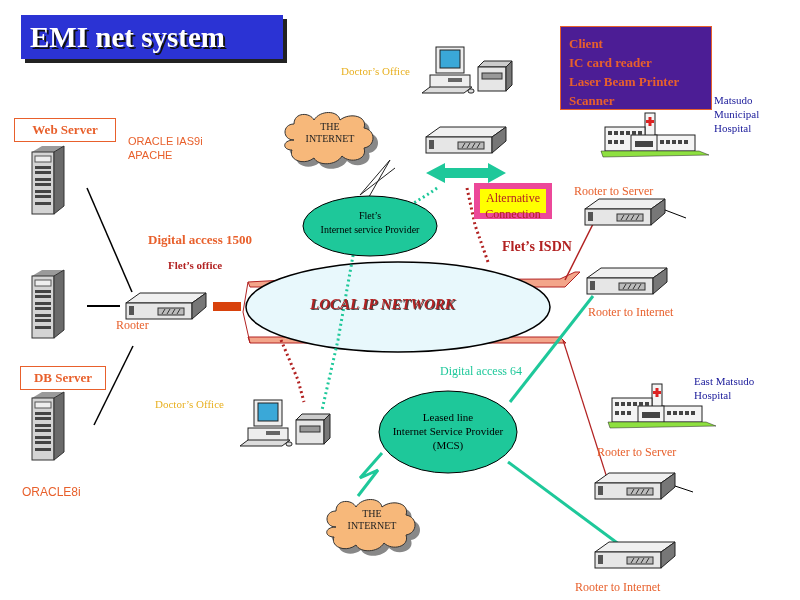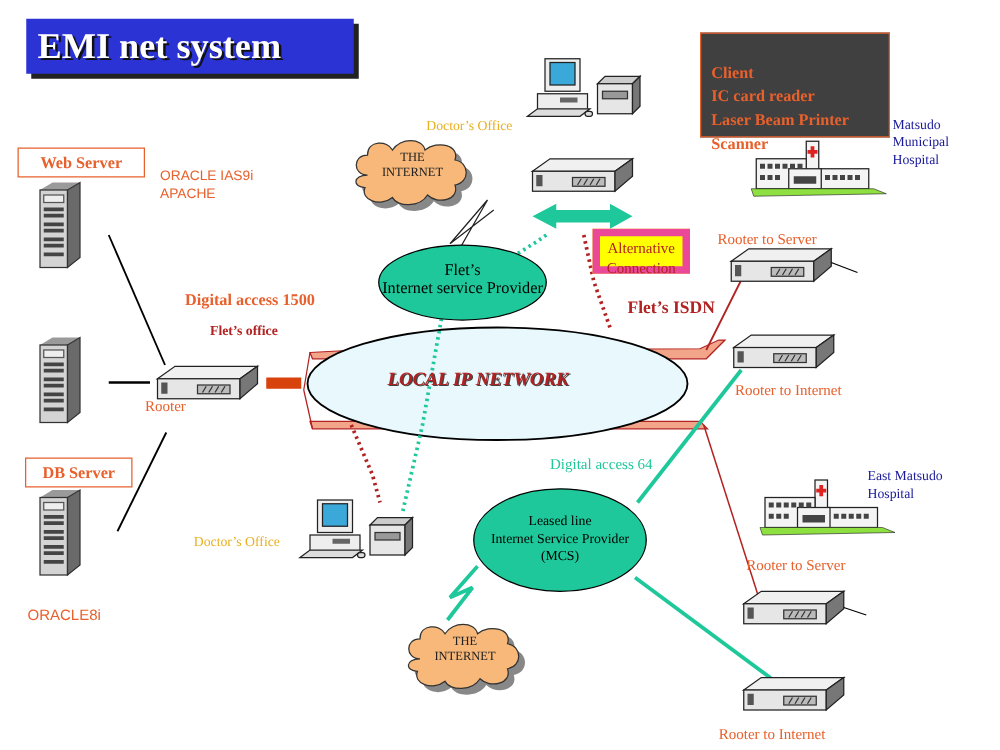--- a/index.html
+++ b/index.html
@@ -1,26 +1,26 @@
 <!DOCTYPE html>
 <html><head>
 <meta charset="utf-8">
 <style>
   html, body { margin:0; padding:0; background:#fff; }
   #stage { position:relative; width:800px; height:600px; overflow:hidden; background:#fff; font-family:"Liberation Serif", serif; }
   svg#diagram { position:absolute; left:0; top:0; }
   .abs { position:absolute; }
   .title-box { left:21px; top:15px; width:262px; height:44px; background:#2b33d4; box-shadow:4px 4px 0 #222; color:#fff; font-weight:bold; font-size:29px; line-height:44px; padding-left:9px; box-sizing:border-box; text-shadow:2px 2px 0 #111; font-family:"Liberation Serif", serif; }
-  .client-box { left:560px; top:26px; width:152px; height:84px; border:1px solid #e8602c; box-sizing:border-box; padding:21px 0 0 8px; color:#e8602c; font-weight:bold; font-size:13px; line-height:19px; background:#404040; }
+  .client-box { left:560px; top:26px; width:152px; height:84px; border:1px solid #e8602c; box-sizing:border-box; padding:7px 0 0 8px; color:#e8602c; font-weight:bold; font-size:13px; line-height:19px; background:#4c1d95; }
   .label-box { border:1px solid #e8602c; color:#e8602c; font-weight:bold; font-size:13px; background:#fff; text-align:center; box-sizing:border-box; }
   .orange-sans { color:#e8602c; font-family:"Liberation Sans", sans-serif; font-size:11px; line-height:14px; }
   .orange-serif { color:#e8602c; font-size:12px; }
   .orange-bold { color:#e8602c; font-weight:bold; font-size:13px; }
   .darkred-bold { color:#b22222; font-weight:bold; font-size:11px; }
-  .gold { color:#e8b020; font-size:11px;margin-top:30px; }
+  .gold { color:#e8b020; font-size:11px; }
   .navy { color:#1a1a9a; font-size:11px; line-height:14px; }
   .teal { color:#1ec89a; font-size:11px; }
   .alt-box { left:474px; top:183px; width:78px; height:36px; background:#ffff00; border:6px solid #ec4899; box-sizing:border-box; color:#b22222; font-size:12px; line-height:16px; text-align:center; padding-top:1px; }
   .center { text-align:center; }
 </style>
 </head>
 <body>
 
 <div id="stage">
 
@@ -160,21 +160,21 @@
 </div>
 <div class="abs label-box" style="left:20px;top:366px;width:86px;height:24px;line-height:22px;">DB Server</div>
 <div class="abs orange-sans" style="left:22px;top:485px;font-size:12px;">ORACLE8i</div>
 
 <div class="abs orange-serif" style="left:116px;top:318px;text-align:right;">Rooter</div>
 <div class="abs orange-bold" style="left:148px;top:232px;">Digital access 1500</div>
 <div class="abs darkred-bold" style="left:168px;top:259px;">Flet’s office</div>
 
 <div class="abs" style="left:310px;top:296px;color:#b22222;font-weight:bold;font-style:italic;font-size:15px;text-shadow:1px 1px 0 #444;">LOCAL IP NETWORK</div>
 
-<div class="abs center" style="left:303px;top:209px;width:134px;font-size:13px;line-height:14px;color:#000;">
+<div class="abs center" style="left:303px;top:209px;width:134px;font-size:10px;line-height:14px;color:#000;">
   <div>Flet’s</div>
   <div>Internet service Provider</div>
 </div>
 
 <div class="abs center" style="left:285px;top:121px;width:90px;font-size:10px;line-height:12px;color:#222;">
   <div>THE</div>
   <div>INTERNET</div>
 </div>
 <div class="abs center" style="left:327px;top:508px;width:90px;font-size:10px;line-height:12px;color:#222;">
   <div>THE</div>

